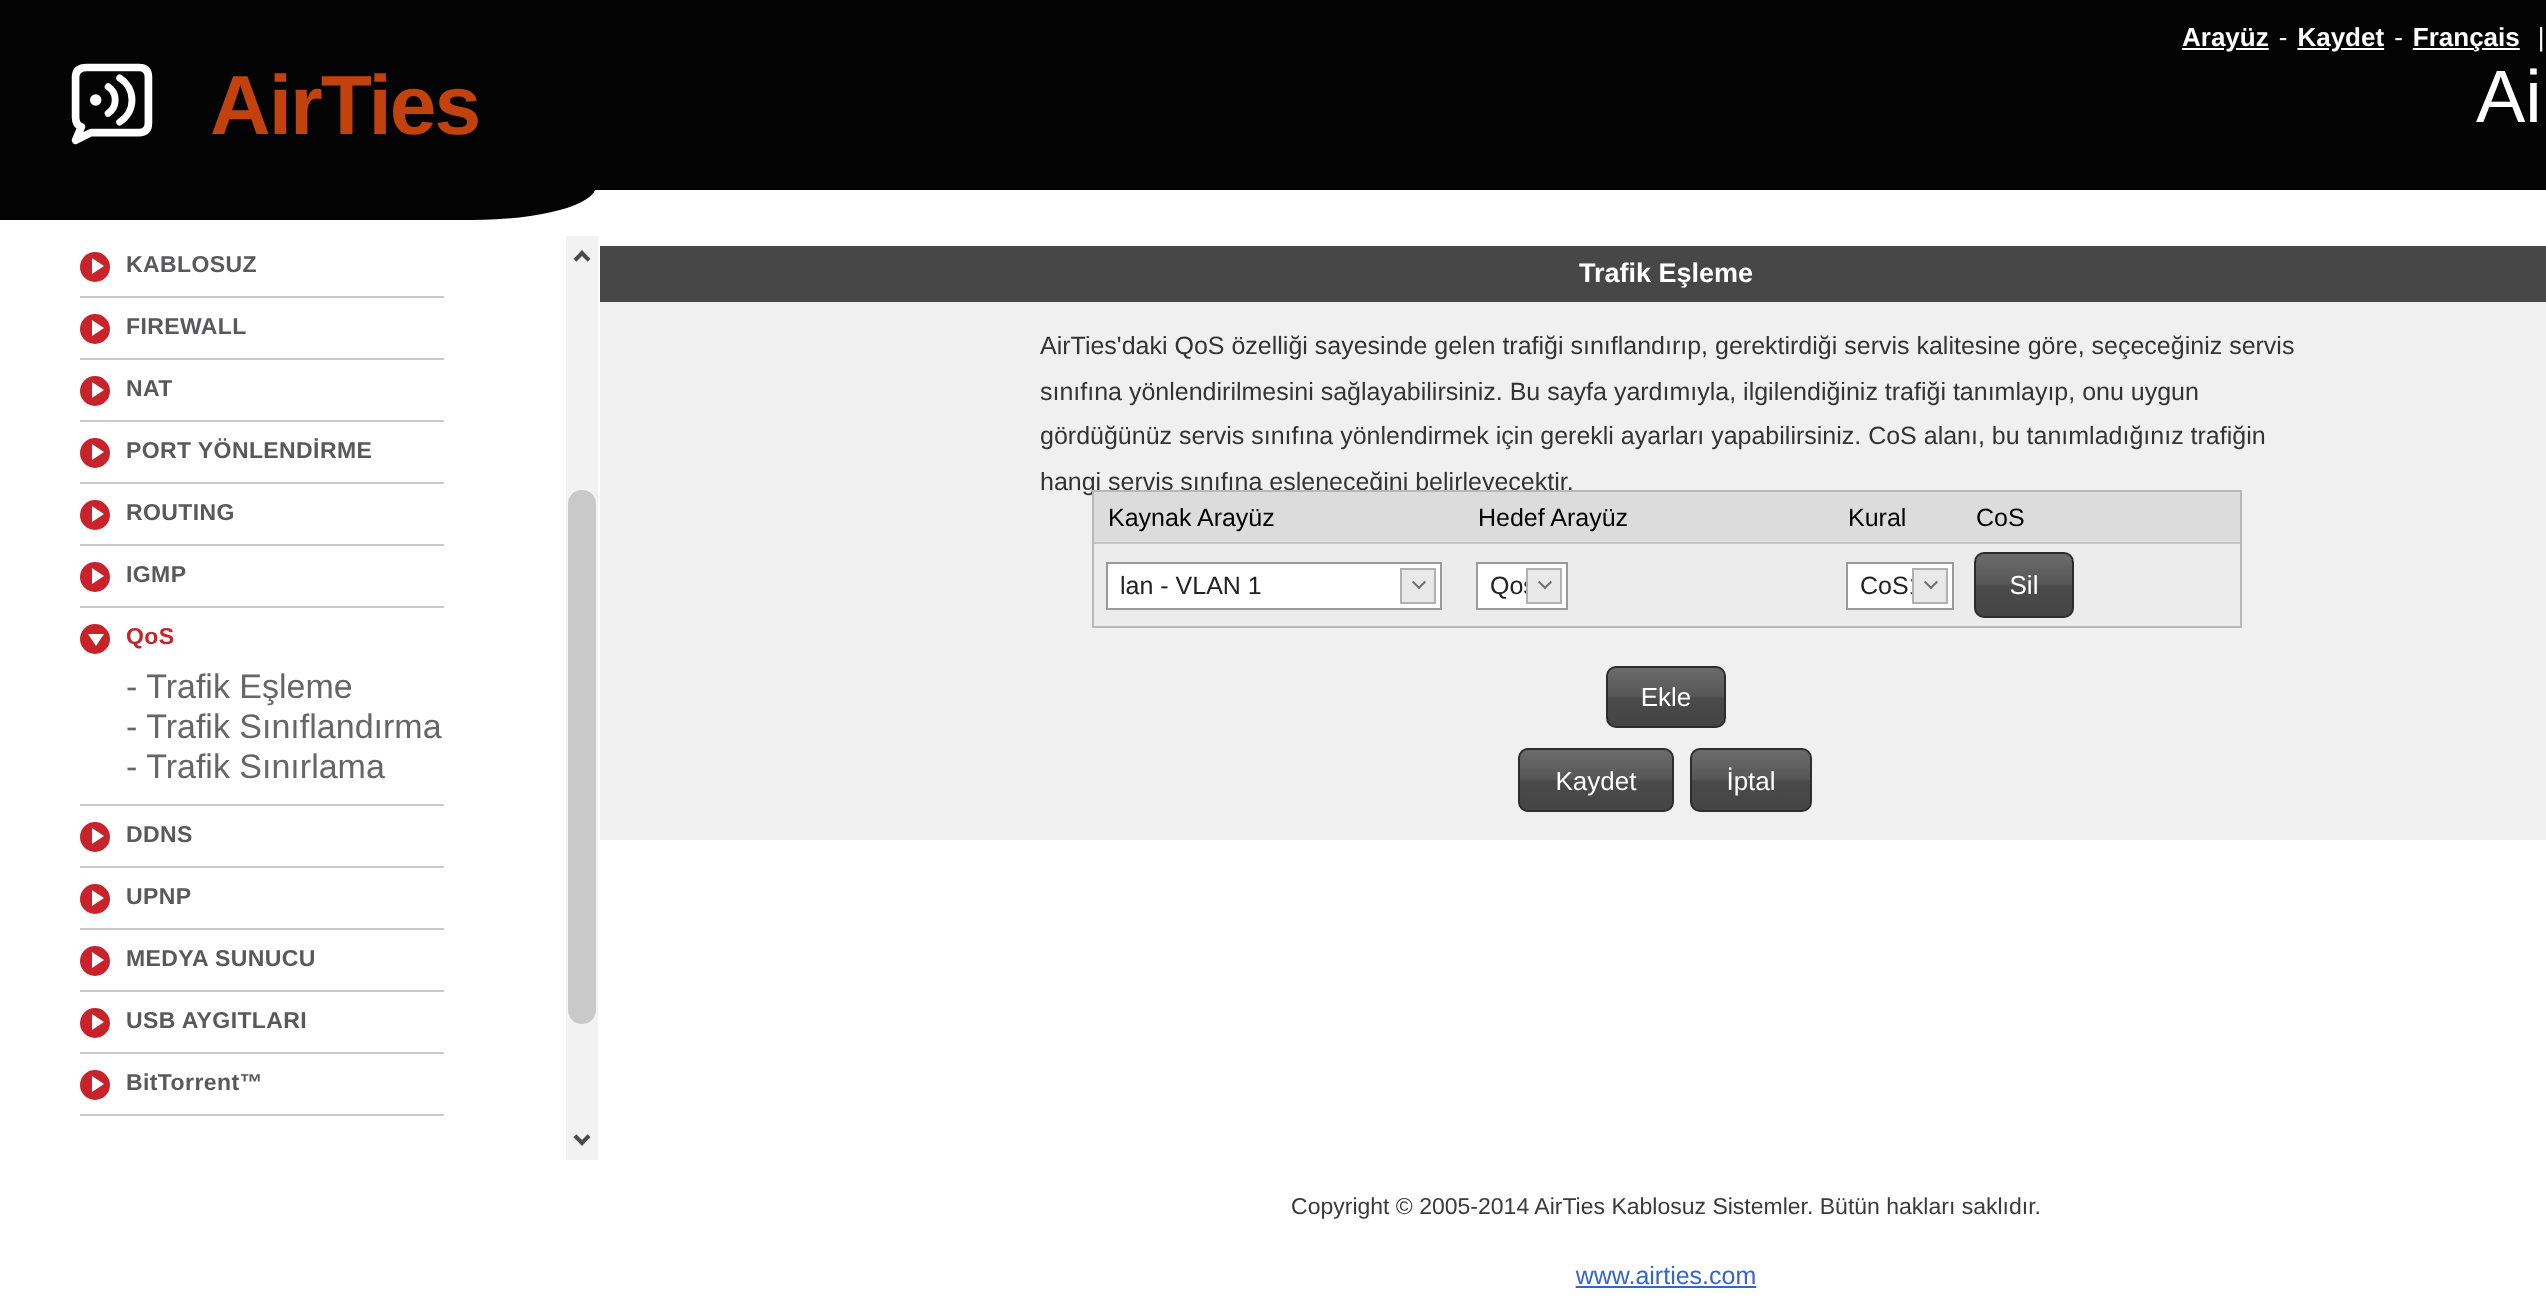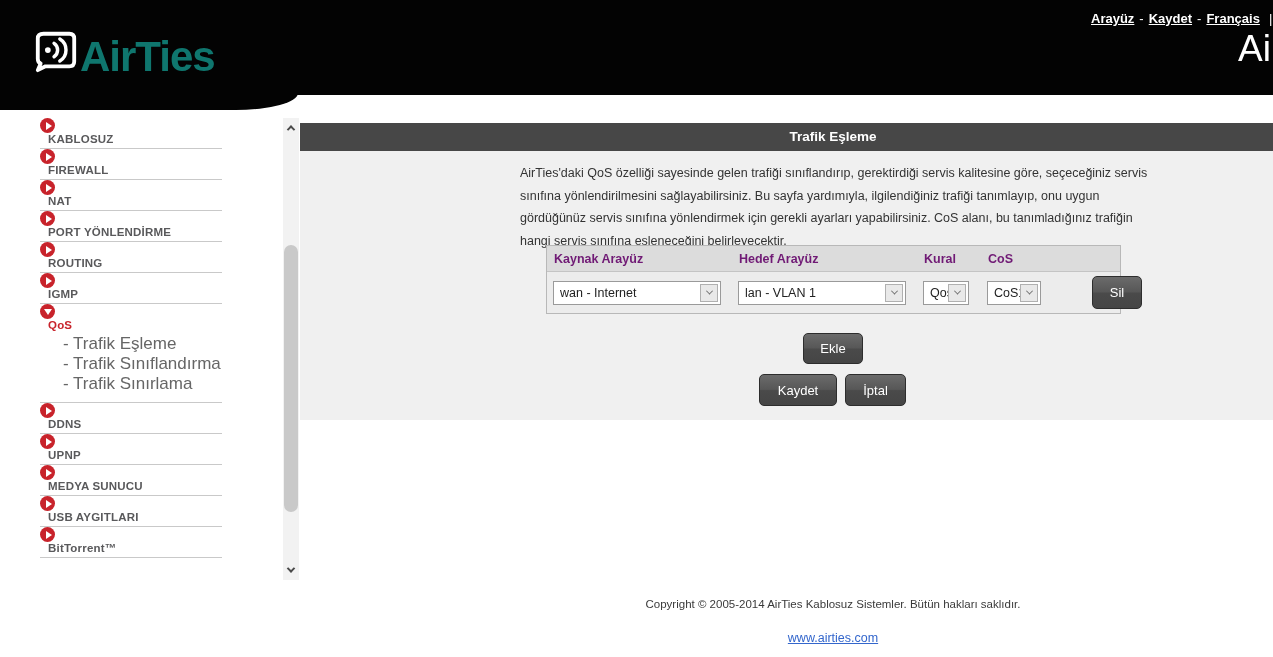--- a/index.html
+++ b/index.html
@@ -4,32 +4,32 @@
 <style>
   * { margin:0; padding:0; box-sizing:border-box; }
   html,body { width:1273px; height:657px; overflow:hidden; background:#fff;
               font-family:"Liberation Sans", sans-serif; }
   .page { position:relative; width:1366px; height:657px; background:#fff; }
 
   
   .header-bar { position:absolute; left:0; top:0; width:1366px; height:95px; background:#030303; }
   .header-swoosh { position:absolute; left:0; top:0; width:298px; height:110px; background:#030303;
                    border-bottom-right-radius:62px 17px; }
-  .logo { position:absolute; left:33px; top:27px; display:flex; align-items:flex-end; gap:1px; color:#0f766e; }
+  .logo { position:absolute; left:33px; top:27px; display:flex; align-items:center; gap:26px; color:#c2410c; }
   .logo-text { font-size:42px; font-weight:bold; letter-spacing:-1px; line-height:1; }
   .lang-nav { position:absolute; left:1091px; top:11px; color:#fff; font-size:13px; font-weight:bold; white-space:nowrap; }
   .lang-nav a { color:#fff; text-decoration:underline; cursor:pointer; }
   .lang-sep { padding:0 5px; font-weight:normal; }
   .lang-pipe { padding-left:9px; font-weight:normal; }
   .product-name { position:absolute; left:1238px; top:28px; color:#fff; font-size:37px; font-weight:normal; white-space:nowrap; }
 
   
   .sidebar { position:absolute; left:0; top:118px; width:283px; background:#fff; }
   .nav-item { position:relative; margin-left:40px; width:182px; border-bottom:1px solid #c9c9c9; cursor:pointer; }
-  .nav-item-row { display:flex; align-items:flex-start; height:30px;flex-direction:column; }
+  .nav-item-row { display:flex; align-items:center; height:30px; }
   .nav-icon { width:15px; height:15px; border-radius:50%; background:#c8232b; flex:0 0 15px;
               display:flex; align-items:center; justify-content:center; }
   .tri-right { width:0; height:0; border-left:6px solid #fff; border-top:4px solid transparent; border-bottom:4px solid transparent; margin-left:2px; }
   .tri-down  { width:0; height:0; border-top:6px solid #fff; border-left:4px solid transparent; border-right:4px solid transparent; margin-top:1px; }
   .nav-label { margin-left:8px; font-size:11.5px; font-weight:bold; color:#59595b; letter-spacing:.2px; }
   .nav-item.active .nav-label { color:#c8232b; }
   .submenu { padding:0 0 8px 23px; }
   .submenu-item { font-size:17px; color:#666; line-height:20px; cursor:pointer; }
 
   
@@ -43,36 +43,36 @@
 
   
   .titlebar { position:absolute; left:300px; top:123px; width:1066px; height:28px; background:#474747; }
   .titlebar span { display:block; text-align:center; color:#fff; font-size:13.5px; font-weight:bold; line-height:28px; }
   .content-panel { position:absolute; left:300px; top:151px; width:1066px; height:269px; background:#f0f0f0; }
   .description { position:absolute; left:220px; top:11px; width:632px; font-size:12.5px; color:#333; line-height:22.5px; }
 
   .rule-table { position:absolute; left:246px; top:94px; width:575px; border:1px solid #b8b8b8; }
   .table-head { display:grid; grid-template-columns:185px 185px 64px 72px auto; background:#dcdcdc;
                 border-bottom:1px solid #c4c4c4; height:26px; }
-  .table-head > div { font-size:12.5px; font-weight:bold; color:#701a75; line-height:26px; padding-left:7px; }
+  .table-head > div { font-size:12.5px; font-weight:normal; color:#000000; line-height:26px; padding-left:7px; }
   .table-body { display:grid; grid-template-columns:185px 185px 64px 72px auto; background:#ececec; height:41px; align-items:center; }
   .table-body > div { padding-left:6px; }
 
   .select { display:flex; align-items:center; background:#fff; border:1px solid #9a9a9a; height:24px; cursor:pointer; }
   .select .val { flex:1; font-size:12.5px; color:#222; padding-left:6px; white-space:nowrap; overflow:hidden; }
   .arrow-box { width:18px; height:18px; margin-right:2px; background:#e9e9e9; border:1px solid #b0b0b0;
                display:flex; align-items:center; justify-content:center; flex:0 0 18px; }
   .sel-chev { width:5px; height:5px; border-left:1.5px solid #6f6f6f; border-bottom:1.5px solid #6f6f6f;
               transform:rotate(-45deg) translate(1px,-1px); }
   .sel-w1 { width:168px; } .sel-w2 { width:168px;gap:14px; } .sel-w3 { width:46px; } .sel-w4 { width:54px; }
 
   .btn { background:linear-gradient(to bottom,#6b6b6b 0%,#575757 48%,#4a4a4a 52%,#454545 100%);
          border:1px solid #2d2d2d; border-radius:5px; color:#fff; font-size:13px;
          font-family:"Liberation Sans",sans-serif; cursor:pointer; display:flex; align-items:center; justify-content:center; }
-  .btn-sil { width:50px; height:33px;margin-left:33px; }
+  .btn-sil { width:50px; height:33px; }
   .btn-ekle   { position:absolute; left:503px; top:182px; width:60px; height:31px; }
   .btn-kaydet { position:absolute; left:459px; top:223px; width:78px; height:32px; }
   .btn-iptal  { position:absolute; left:545px; top:223px; width:61px; height:32px; }
 
   
   .footer { position:absolute; left:300px; top:598px; width:1066px; text-align:center; }
   .copyright { font-size:11.5px; color:#3a3a3a; }
   .footer-link { display:inline-block; margin-top:21px; font-size:12.5px; color:#3366cc; text-decoration:underline; cursor:pointer; }
 </style>
 </head>
@@ -242,28 +242,20 @@
     <div class="rule-table">
       <div class="table-head">
         <div>Kaynak Arayüz</div>
         <div>Hedef Arayüz</div>
         <div>Kural</div>
         <div>CoS</div>
         <div></div>
       </div>
       <div class="table-body">
         <div>
-          <div class="select sel-w1">
-            <span class="val">wan - Internet</span>
-            <span class="arrow-box">
-                <span class="sel-chev"></span>
-              </span>
-          </div>
-        </div>
-        <div>
           <div class="select sel-w2">
             <span class="val">lan - VLAN 1</span>
             <span class="arrow-box">
                 <span class="sel-chev"></span>
               </span>
           </div>
         </div>
         <div>
           <div class="select sel-w3">
             <span class="val">Qos</span>

